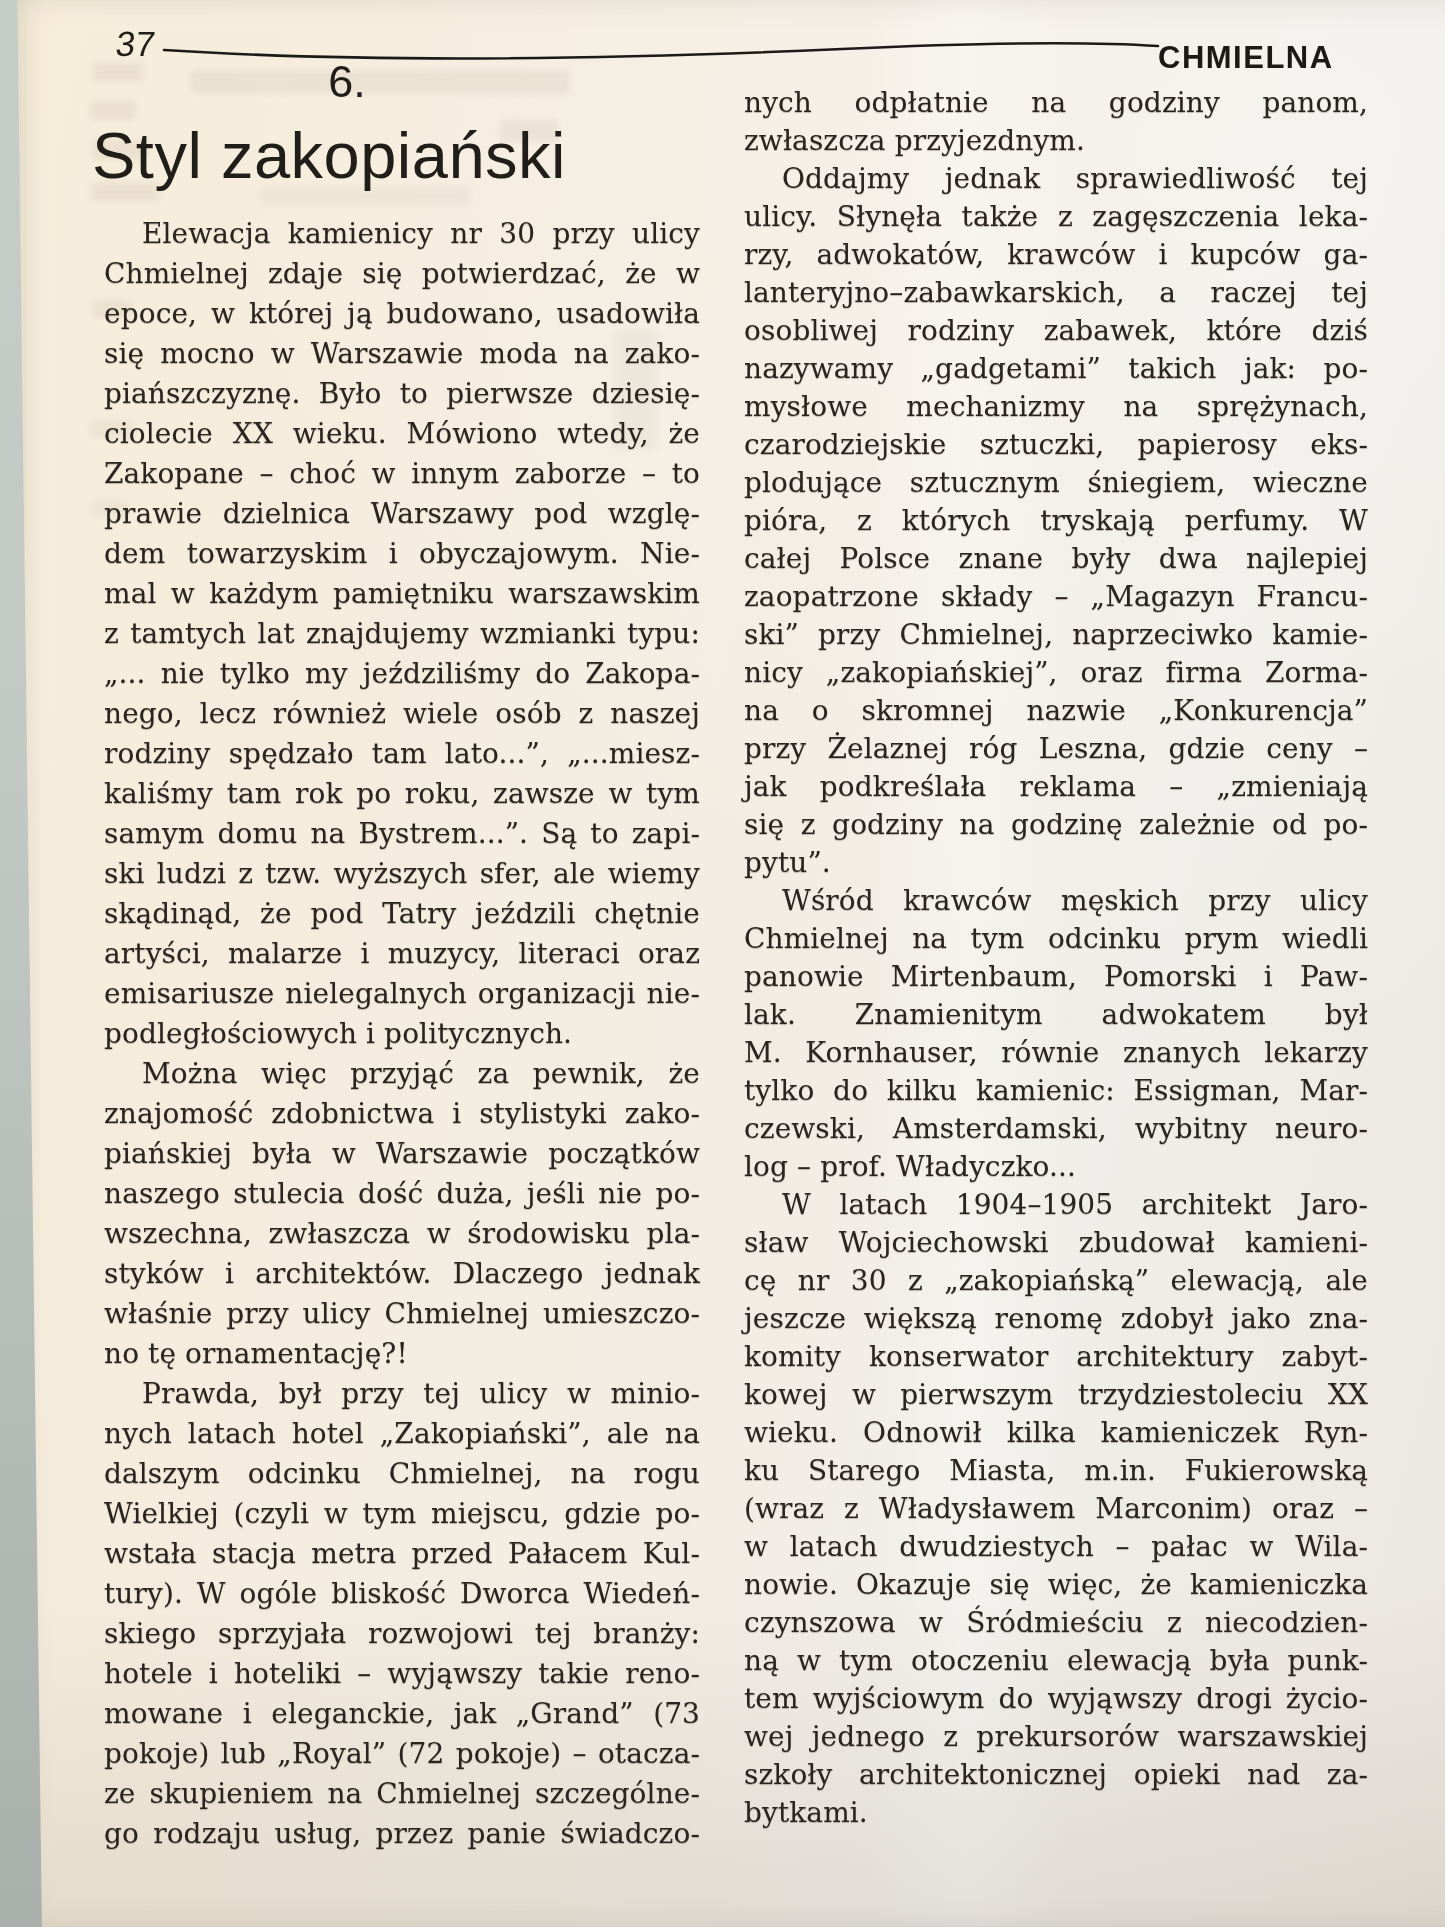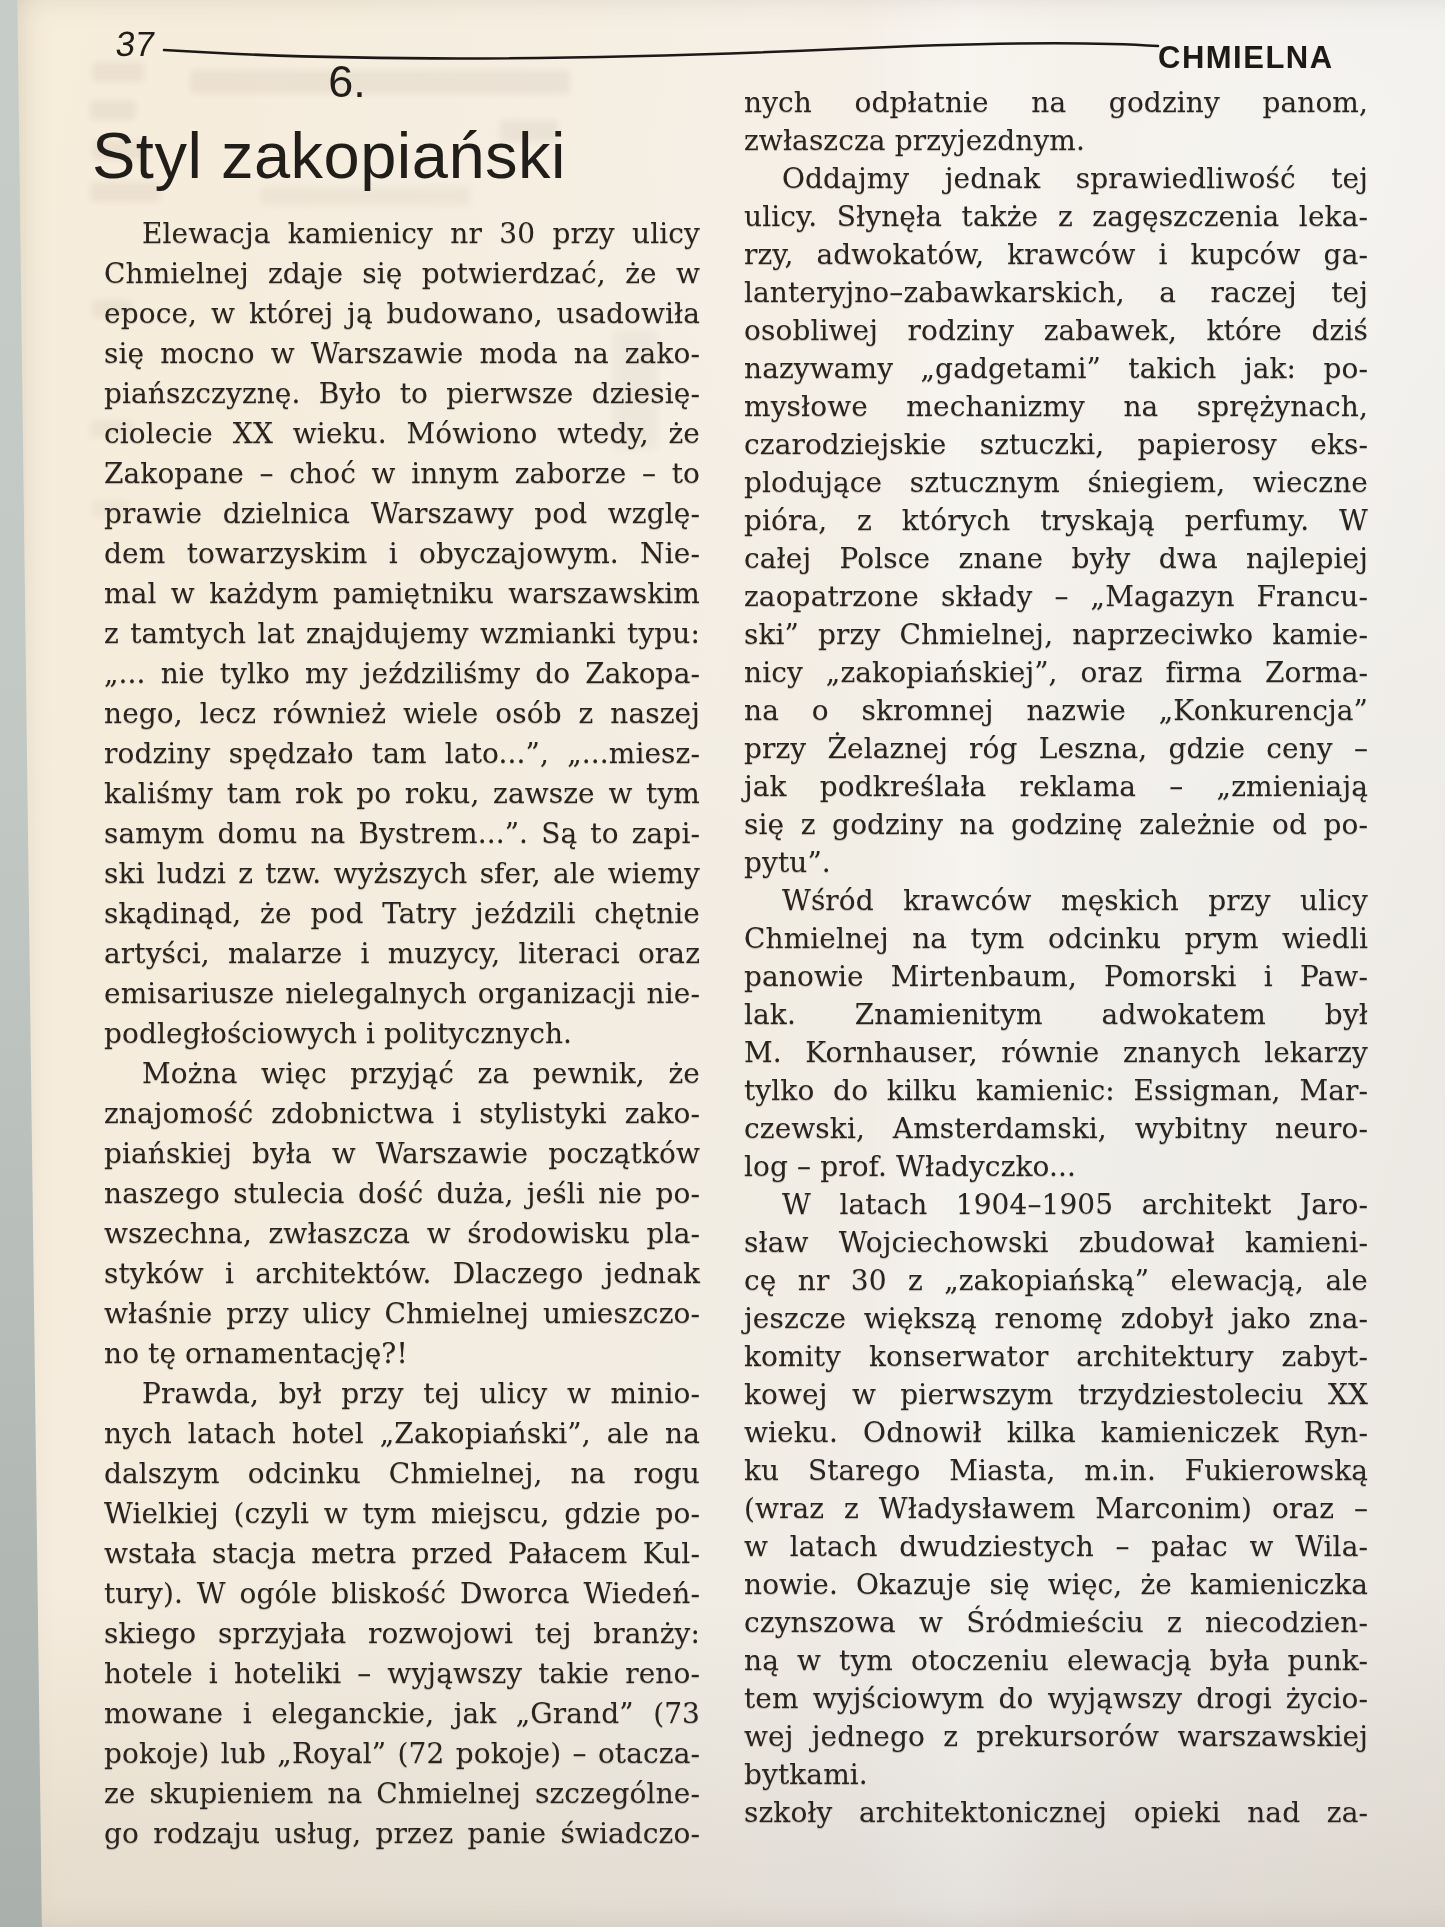--- a/index.html
+++ b/index.html
@@ -194,17 +194,17 @@
         <div class="line">kowej w pierwszym trzydziestoleciu XX</div>
         <div class="line">wieku. Odnowił kilka kamieniczek Ryn-</div>
         <div class="line">ku Starego Miasta, m.in. Fukierowską</div>
         <div class="line">(wraz z Władysławem Marconim) oraz –</div>
         <div class="line">w latach dwudziestych – pałac w Wila-</div>
         <div class="line">nowie. Okazuje się więc, że kamieniczka</div>
         <div class="line">czynszowa w Śródmieściu z niecodzien-</div>
         <div class="line">ną w tym otoczeniu elewacją była punk-</div>
         <div class="line">tem wyjściowym do wyjąwszy drogi życio-</div>
         <div class="line">wej jednego z prekursorów warszawskiej</div>
+        <div class="line">szkoły architektonicznej opieki nad za-</div>
         <div class="line flush">bytkami.</div>
-        <div class="line">szkoły architektonicznej opieki nad za-</div>
       </div>
     </div>
 </div>
 
 </body></html>

